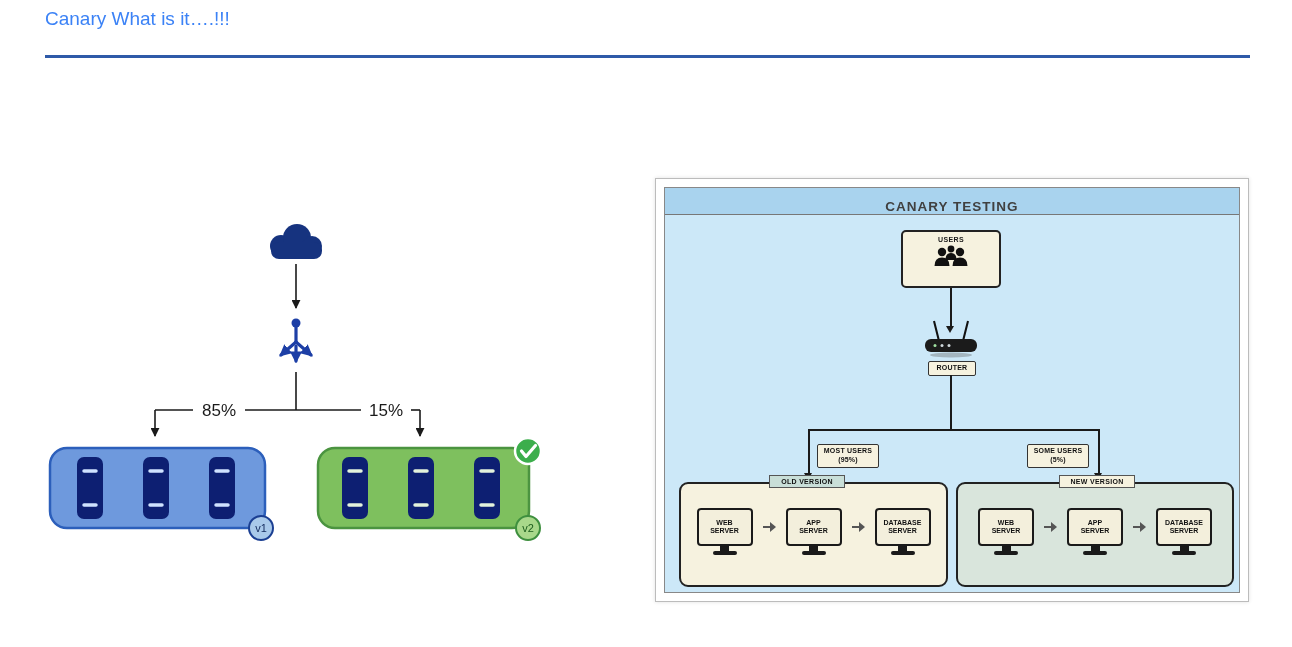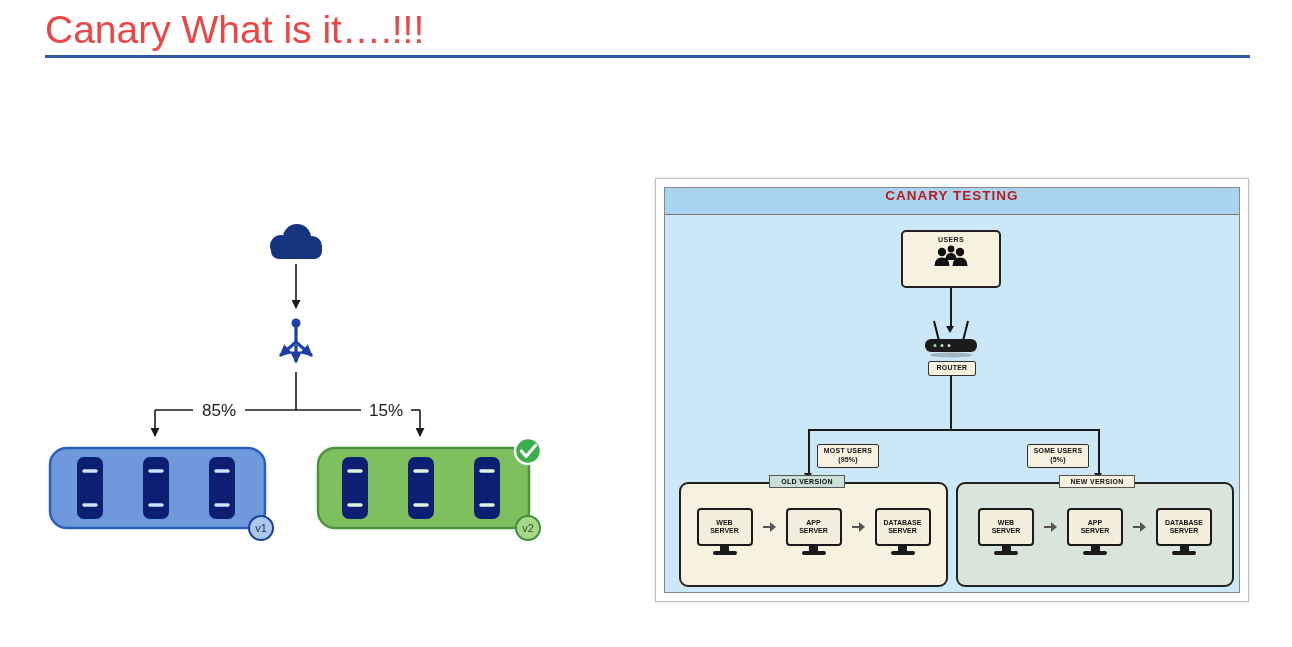--- a/index.html
+++ b/index.html
@@ -1,35 +1,35 @@
 <!DOCTYPE html>
 <html><head>
 <meta charset="utf-8">
 <style>
   html,body{margin:0;padding:0;}
   body{
     width:1292px;height:647px;background:#ffffff;position:relative;overflow:hidden;
     font-family:"Liberation Sans",sans-serif;color:#1a1a1a;
   }
-  .slide-title{position:absolute;left:45px;top:8px;font-size:39px;color:#ef4444;}
+  .slide-title{position:absolute;left:45px;top:8px;font-size:19px;color:#3b82f6;}
   .title-rule{position:absolute;left:45px;top:55px;width:1205px;height:3px;background:#2e5aa8;}
 
   .left-diagram{position:absolute;left:0;top:180px;}
 
   
   .panel{
     position:absolute;left:655px;top:178px;width:594px;height:424px;
     background:#ffffff;border:1px solid #bcbcbc;box-sizing:border-box;padding:8px;
     box-shadow:0 0 4px rgba(0,0,0,0.12);
   }
   .panel-inner{position:relative;width:100%;height:100%;border:1px solid #888;box-sizing:border-box;}
   .panel-header{
     height:26px;background:#a9d3ee;border-bottom:1px solid #777;
-    display:flex;align-items:flex-start;justify-content:center;
-    font-size:13.5px;font-weight:800;letter-spacing:1px;color:#b91c1c;
+    display:flex;align-items:flex-end;justify-content:center;
+    font-size:13.5px;font-weight:800;letter-spacing:1px;color:#404040;
   }
   .panel-body{position:relative;width:100%;height:377px;background:#cce8f8;}
 
   .users-box{
     position:absolute;left:236px;top:15px;width:100px;height:58px;box-sizing:border-box;
     background:#f6f2df;border:2px solid #222;border-radius:5px;
     display:flex;flex-direction:column;align-items:center;
   }
   .users-label{font-size:7px;font-weight:bold;margin-top:4px;letter-spacing:0.4px;}
 

